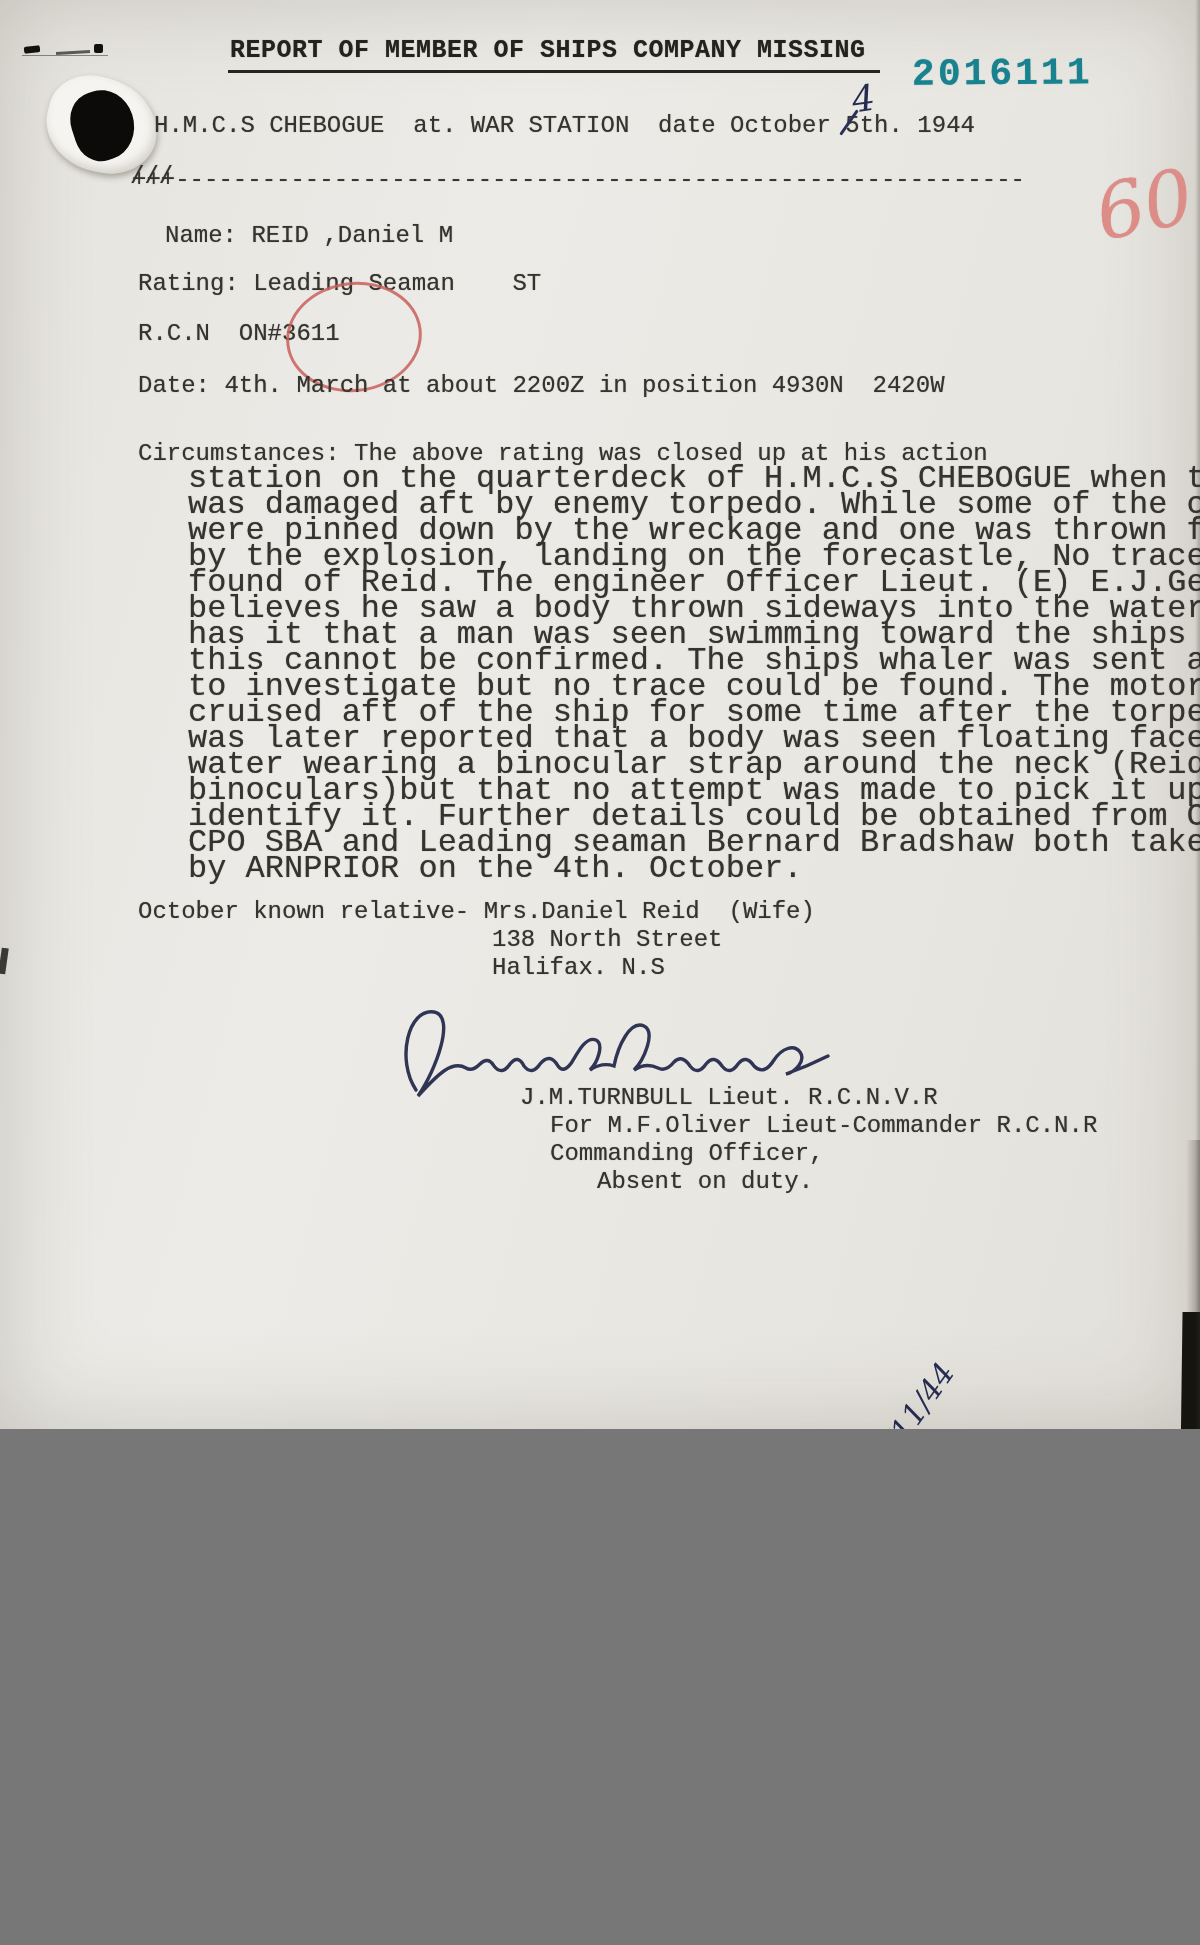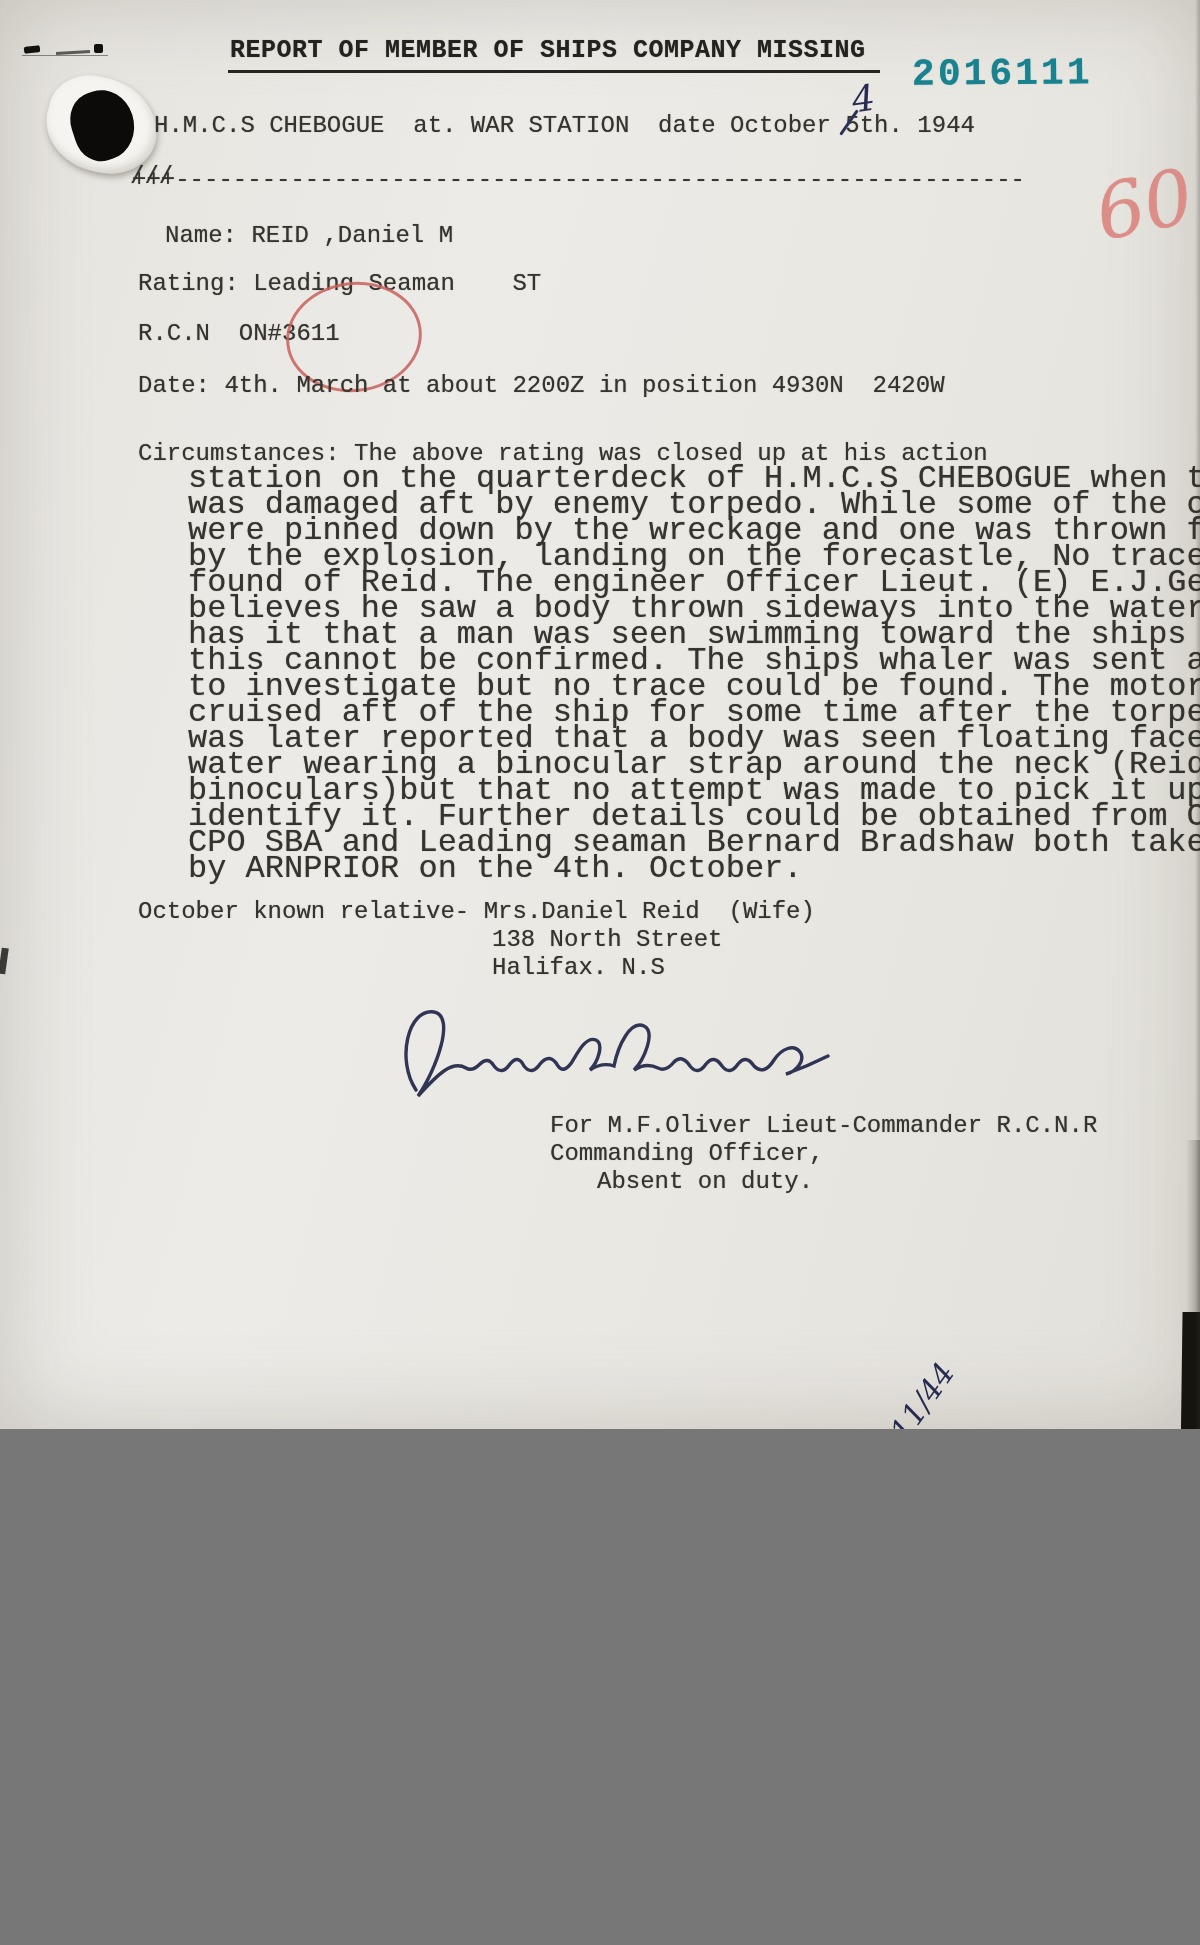--- a/index.html
+++ b/index.html
@@ -168,20 +168,21 @@
 by ARNPRIOR on the 4th. October.</div>
 
   <div class="typed relative-line"><span>October known relative-</span><span> Mrs.Daniel Reid  (Wife)</span></div>
   <div class="typed rel-addr1">138 North Street</div>
   <div class="typed rel-addr2">Halifax. N.S</div>
 
   <svg class="signature-svg" width="460" height="120" viewBox="0 0 460 120">
     <path d="M24,104 C4,74 16,22 42,26 C64,30 44,84 26,110 C46,88 60,74 74,82 Q80,86 88,78 Q96,70 102,80 Q110,90 118,78 Q126,68 132,80 Q140,90 148,78 Q158,66 166,80 Q172,88 180,76 C186,66 194,50 204,54 C212,58 206,76 198,84 Q210,76 222,80 C226,60 238,34 252,40 C264,46 252,74 242,84 Q254,76 266,82 Q274,86 282,76 Q290,68 298,80 Q306,90 314,78 Q322,68 330,80 Q338,90 346,78 Q354,68 362,80 Q372,90 382,74 C390,62 402,58 408,66 C414,74 404,86 394,88 Q416,80 436,70" fill="none" stroke="#202548" stroke-width="3.4" stroke-linecap="round" opacity="0.92"></path>
   </svg>
 
+  <div class="typed typed-l1">J.M.TURNBULL Lieut. R.C.N.V.R</div>
   <div class="typed typed-l2">For M.F.Oliver Lieut-Commander R.C.N.R</div>
   <div class="typed typed-l3">Commanding Officer,</div>
   <div class="typed typed-l4">Absent on duty.</div>
 
   <div class="handwritten noted-word">Noted,</div>
   <div class="handwritten noted-date">9/11/44</div>
   <div class="handwritten noted-initials">D.P.R/S</div>
   <div class="handwritten noted-extra">C/</div>
 
 </div>

